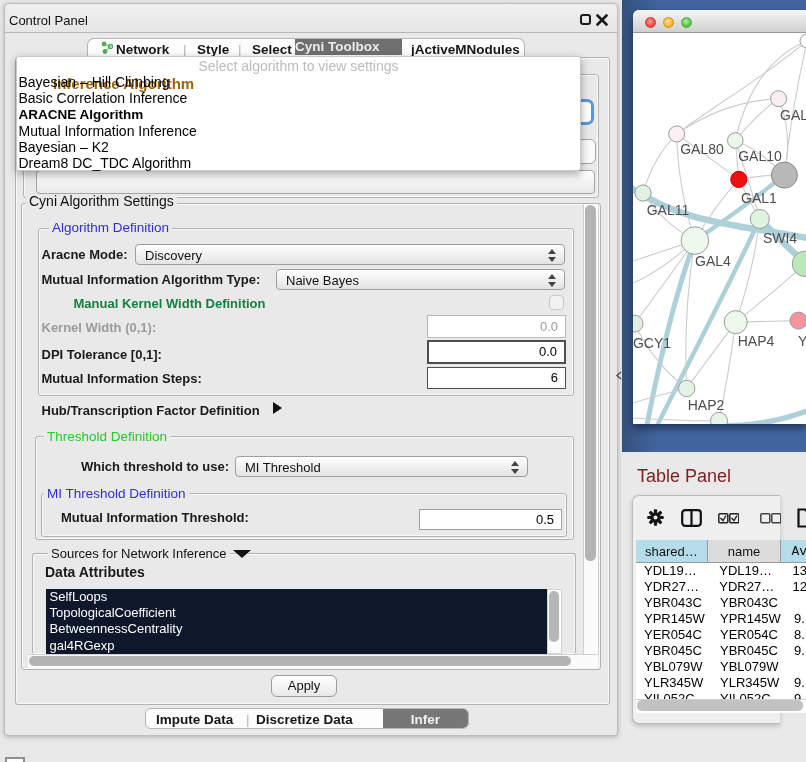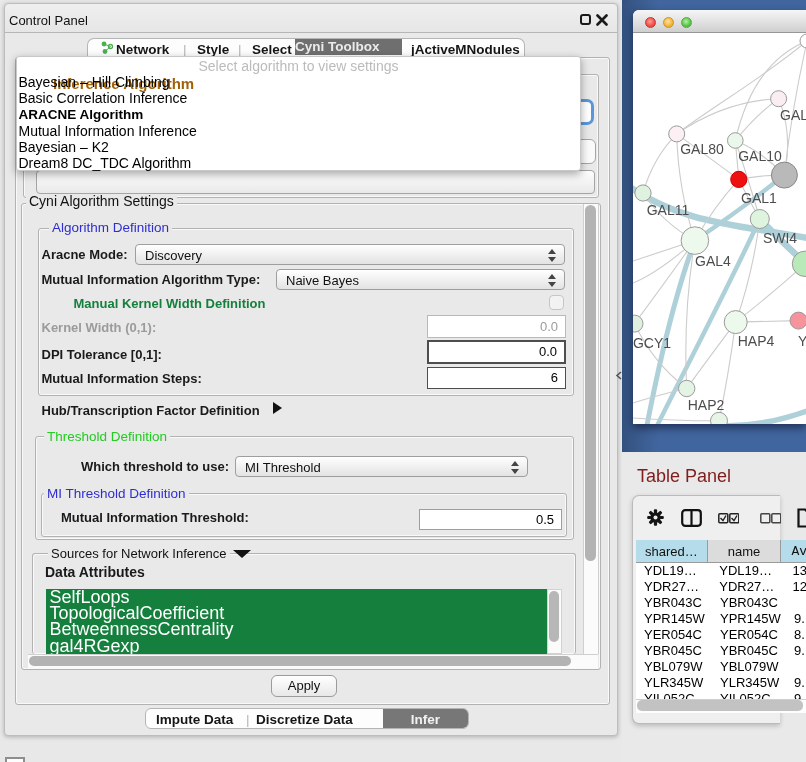--- a/index.html
+++ b/index.html
@@ -108,21 +108,21 @@
 
   <div class="lbl" style="left:56px; top:506.5px;">Mutual Information Threshold:</div>
   <div class="fld" style="left:414px; top:505px; width:143px; height:21px; border:1px solid #9e9e9e; color:#000; line-height:20px;">0.5</div>
 
   <div class="abs etch" style="left:27px; top:549px; width:544px; height:101px; border-bottom:none;"></div>
   <div class="gtitle" style="left:43px; top:542.5px; color:#111; font-size:13px;">Sources for Network Inference</div>
   <div class="abs" style="left:228px; top:546px; width:0; height:0; border-left:9.5px solid transparent; border-right:9.5px solid transparent; border-top:8.5px solid #111;"></div>
 
   <div class="lbl" style="left:40px; top:561px; font-size:14px; line-height:14px;">Data Attributes</div>
 
-  <div class="abs" style="left:41px; top:585px; width:501px; height:65px; background:#15803d; color:#fff; font-size:18px; overflow:hidden;">
+  <div class="abs" style="left:41px; top:585px; width:501px; height:65px; background:#0f172a; color:#fff; font-size:13px; overflow:hidden;">
     <div style="padding:0 0 0 3.5px; line-height:16.2px;">SelfLoops<br>TopologicalCoefficient<br>BetweennessCentrality<br>gal4RGexp</div>
   </div>
   <div class="abs" style="left:542px; top:585px; width:15px; height:65px; background:#fbfbfb; border:1px solid #d2d2d2;"></div>
   <div class="abs" style="left:544px; top:587px; width:10px; height:51px; background:#b7b7b7; border-radius:5px;"></div>
 
   <div class="abs" style="left:266px; top:671px; width:66px; height:22px; background:linear-gradient(#ffffff,#e8e8e8); border:1px solid #9b9b9b; border-radius:6px; font-size:13px; text-align:center; line-height:20px; color:#111;">Apply</div>
 
   <div class="abs" style="left:140px; top:703.5px; width:324px; height:21px; background:#fdfdfd; border:1px solid #b5b5b5; border-radius:6px; font-size:13.5px; font-weight:bold; color:#161616; overflow:hidden;">
     <span class="abs" style="left:10px; top:3.5px;">Impute Data</span>
     <span class="abs" style="left:100px; top:3.5px; color:#b5b5b5; font-weight:normal;">|</span>

